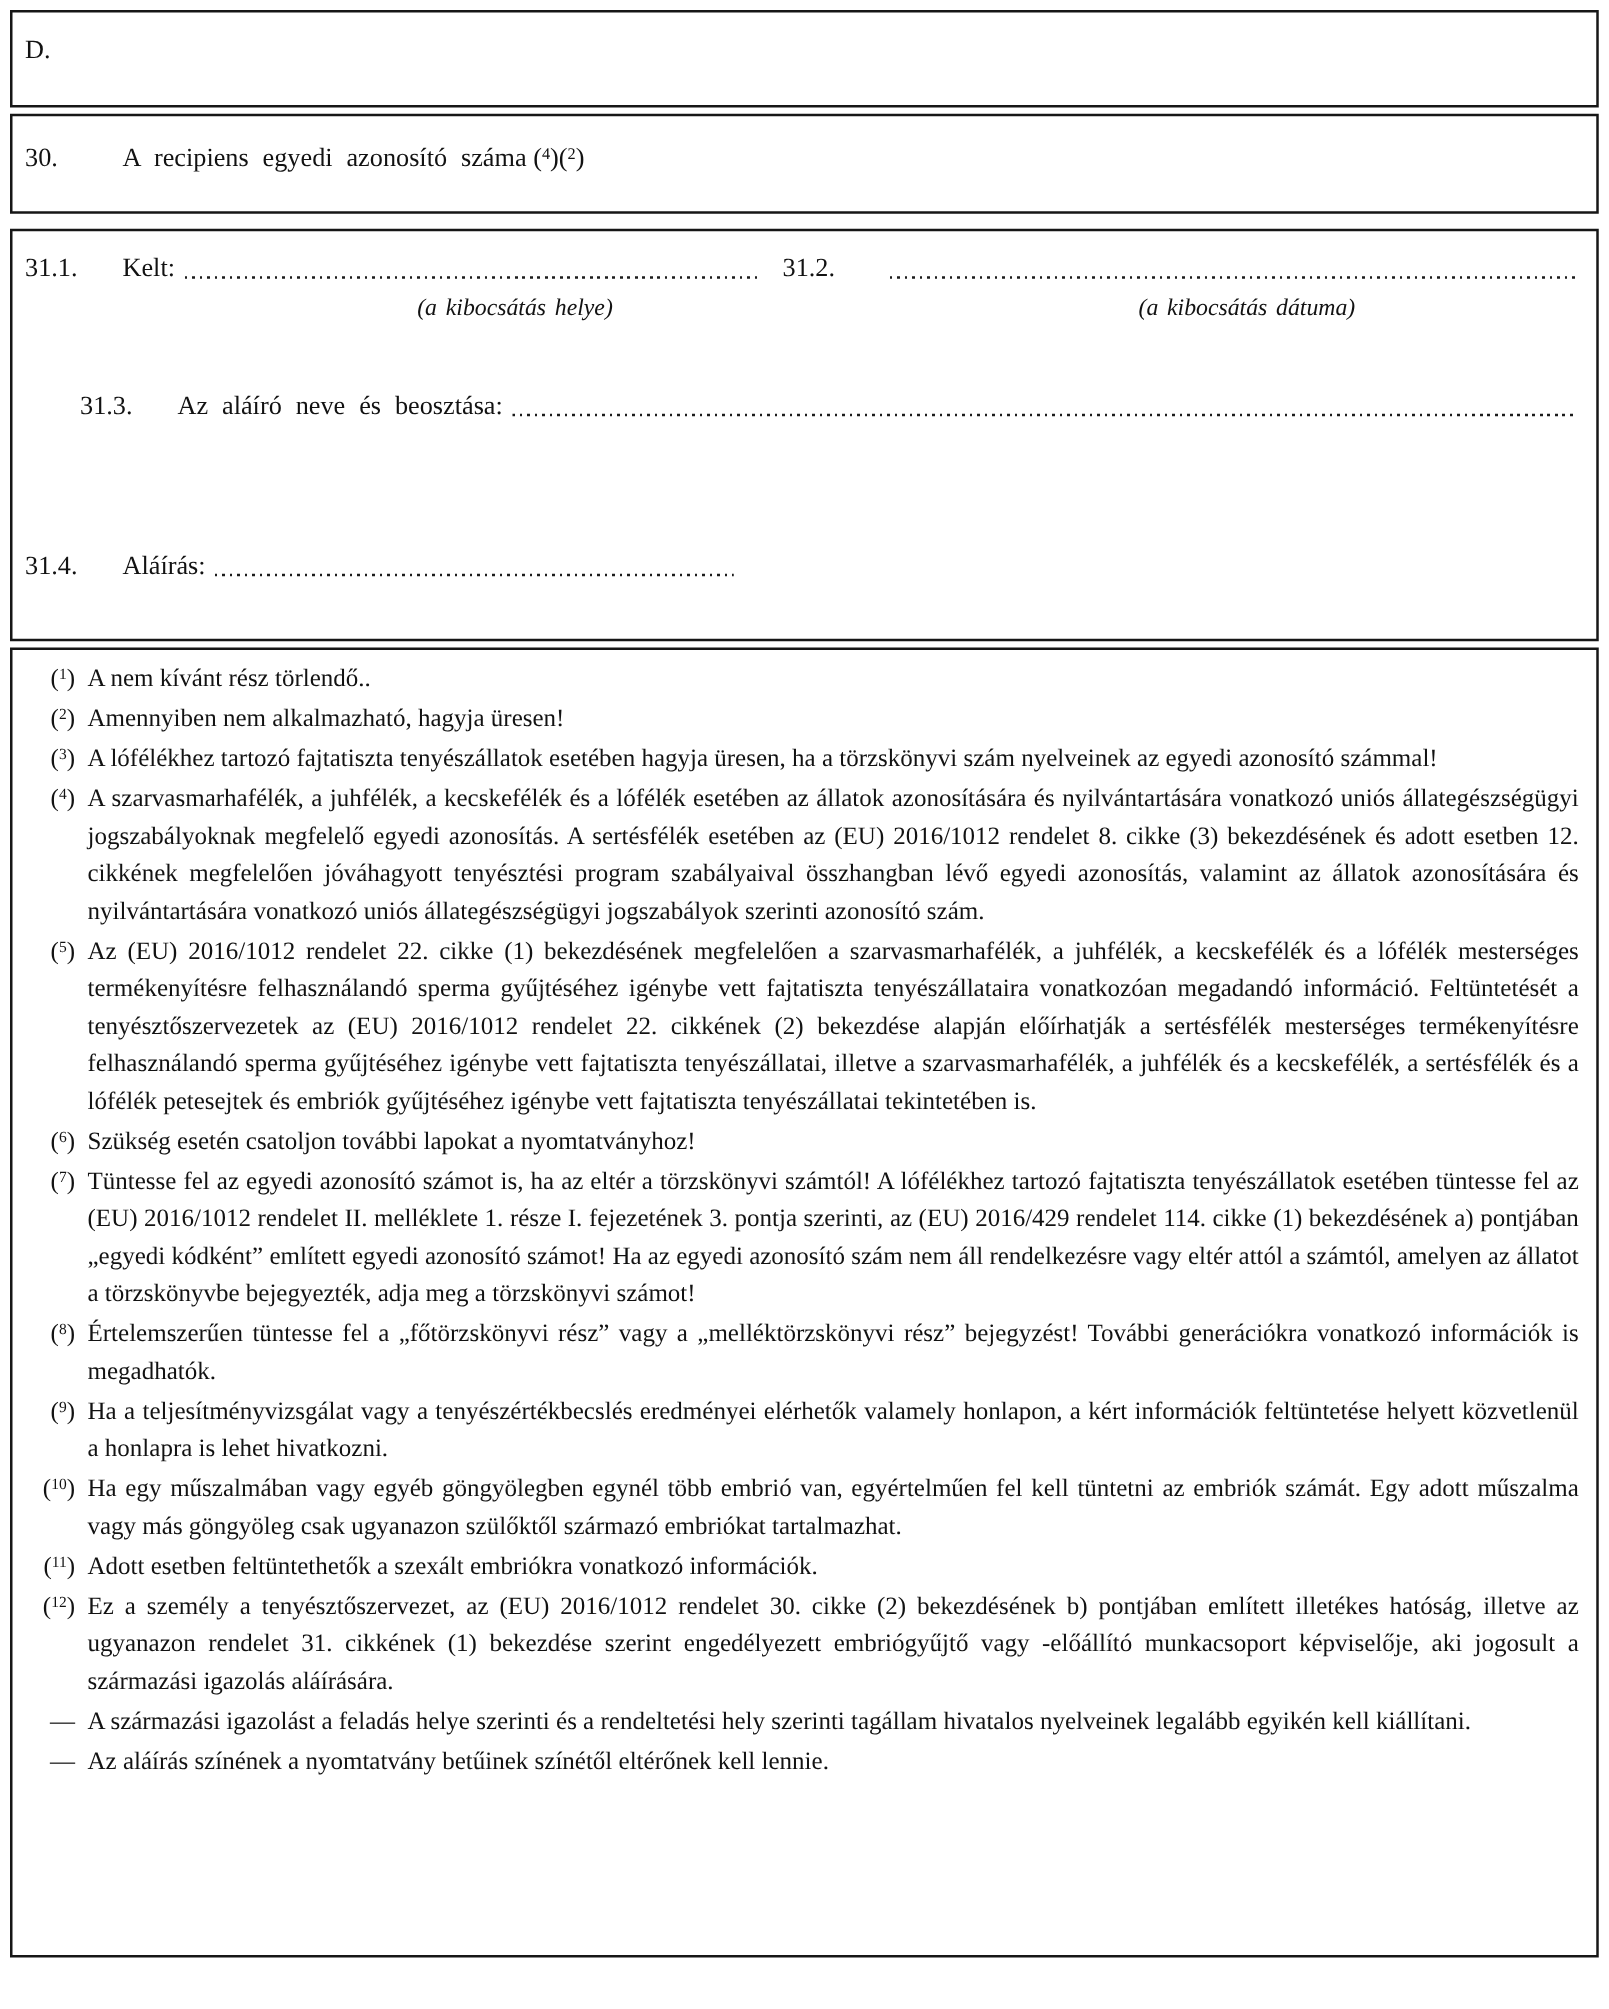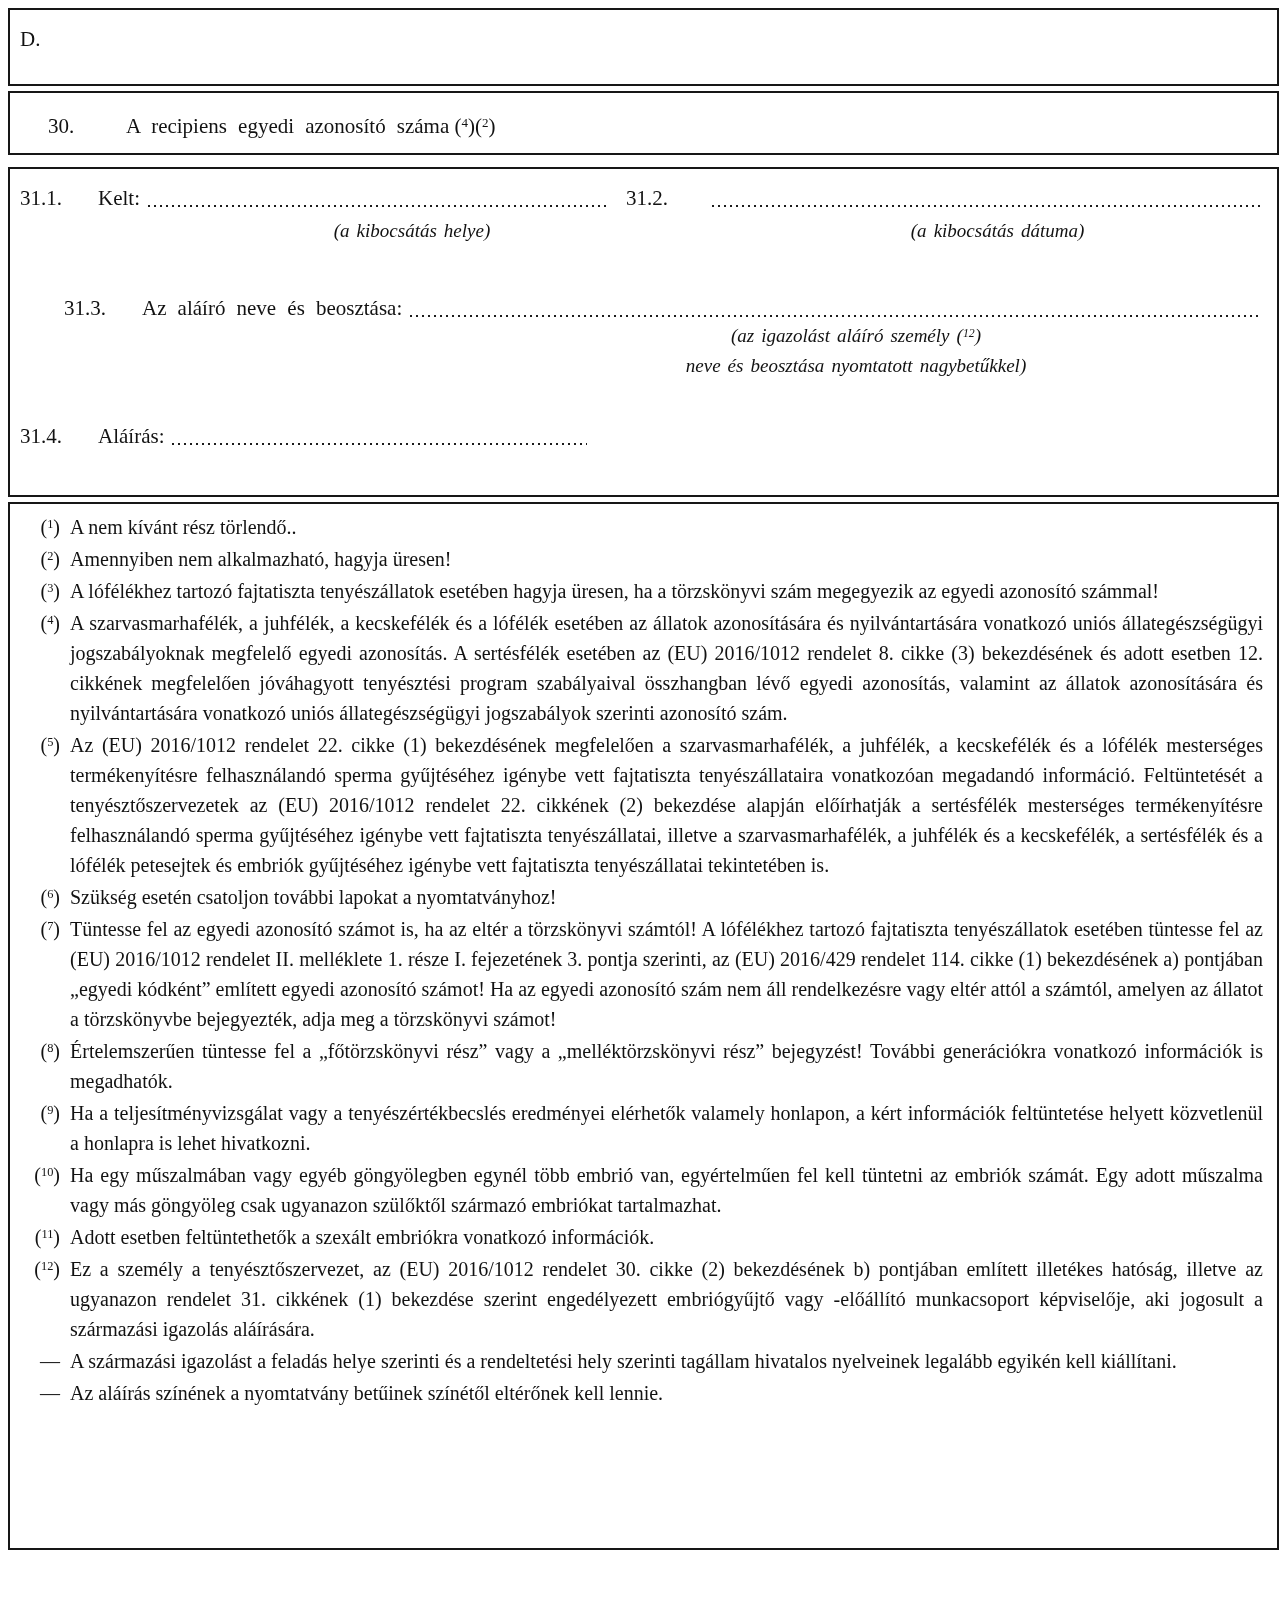--- a/index.html
+++ b/index.html
@@ -51,21 +51,21 @@
     background-position: left bottom;
     background-repeat: no-repeat;
   }
   
   .box-d { height: 78px; padding-top: 14px; }
   .box-d .title {
     font-style: italic;
     word-spacing: 0.18em;
   }
   
-  .box-30 { height: 64px; padding-top: 18px; padding-left: 28px; }
+  .box-30 { height: 80px; padding-top: 18px; }
   
   .box-31 { height: 330px; position: relative; margin-top: 12px; }
   .abs { position: absolute; box-sizing: border-box; }
   .r311 { top: 14px; left: 0; right: 12px; }
   .kelt-lead { flex: 0 0 460px; }
   .col-312 { flex: 0 0 78px; margin-left: 14px; }
   .lead-fill { flex: 1 1 auto; }
   .caption {
     font-style: italic;
     font-size: 19px;
@@ -133,24 +133,20 @@
 
     <div class="abs caption cap-helye">(a kibocsátás helye)</div>
     <div class="abs caption cap-datuma">(a kibocsátás dátuma)</div>
 
     <div class="row abs r313">
       <span class="numcol">31.3.</span>
       <span class="lbl sp">Az aláíró neve és beosztása:</span>
       <span class="dotline lead-fill"></span>
     </div>
 
-    <div class="abs caption cap-313">
-      <div><span>(az igazolást aláíró személy </span>(<sup>12</sup>)</div>
-      <div>neve és beosztása nyomtatott nagybetűkkel)</div>
-    </div>
 
     <div class="row abs r314">
       <span class="numcol">31.4.</span>
       <span class="lbl">Aláírás:</span>
       <span class="dotline sig-lead"></span>
     </div>
 
   </div>
 
   <div class="box box-fn">
@@ -160,21 +156,21 @@
     <span class="fn-text">A nem kívánt rész törlendő..</span>
   </div>
 
   <div class="fn">
     <span class="fn-marker">(<sup>2</sup>)</span>
     <span class="fn-text">Amennyiben nem alkalmazható, hagyja üresen!</span>
   </div>
 
   <div class="fn">
     <span class="fn-marker">(<sup>3</sup>)</span>
-    <span class="fn-text">A lófélékhez tartozó fajtatiszta tenyészállatok esetében hagyja üresen, ha a törzskönyvi szám megegyezik az egyedi azonosító számmal!</span>
+    <span class="fn-text">A lófélékhez tartozó fajtatiszta tenyészállatok esetében hagyja üresen, ha a törzskönyvi szám nyelveinek az egyedi azonosító számmal!</span>
   </div>
 
   <div class="fn">
     <span class="fn-marker">(<sup>4</sup>)</span>
     <span class="fn-text">A szarvasmarhafélék, a juhfélék, a kecskefélék és a lófélék esetében az állatok azonosítására és nyilvántartására vonatkozó uniós állategészségügyi jogszabályoknak megfelelő egyedi azonosítás. A sertésfélék esetében az (EU) 2016/1012 rendelet 8. cikke (3) bekezdésének és adott esetben 12. cikkének megfelelően jóváhagyott tenyésztési program szabályaival összhangban lévő egyedi azonosítás, valamint az állatok azonosítására és nyilvántartására vonatkozó uniós állategészségügyi jogszabályok szerinti azonosító szám.</span>
   </div>
 
   <div class="fn">
     <span class="fn-marker">(<sup>5</sup>)</span>
     <span class="fn-text">Az (EU) 2016/1012 rendelet 22. cikke (1) bekezdésének megfelelően a szarvasmarhafélék, a juhfélék, a kecskefélék és a lófélék mesterséges termékenyítésre felhasználandó sperma gyűjtéséhez igénybe vett fajtatiszta tenyészállataira vonatkozóan megadandó információ. Feltüntetését a tenyésztőszervezetek az (EU) 2016/1012 rendelet 22. cikkének (2) bekezdése alapján előírhatják a sertésfélék mesterséges termékenyítésre felhasználandó sperma gyűjtéséhez igénybe vett fajtatiszta tenyészállatai, illetve a szarvasmarhafélék, a juhfélék és a kecskefélék, a sertésfélék és a lófélék petesejtek és embriók gyűjtéséhez igénybe vett fajtatiszta tenyészállatai tekintetében is.</span>

